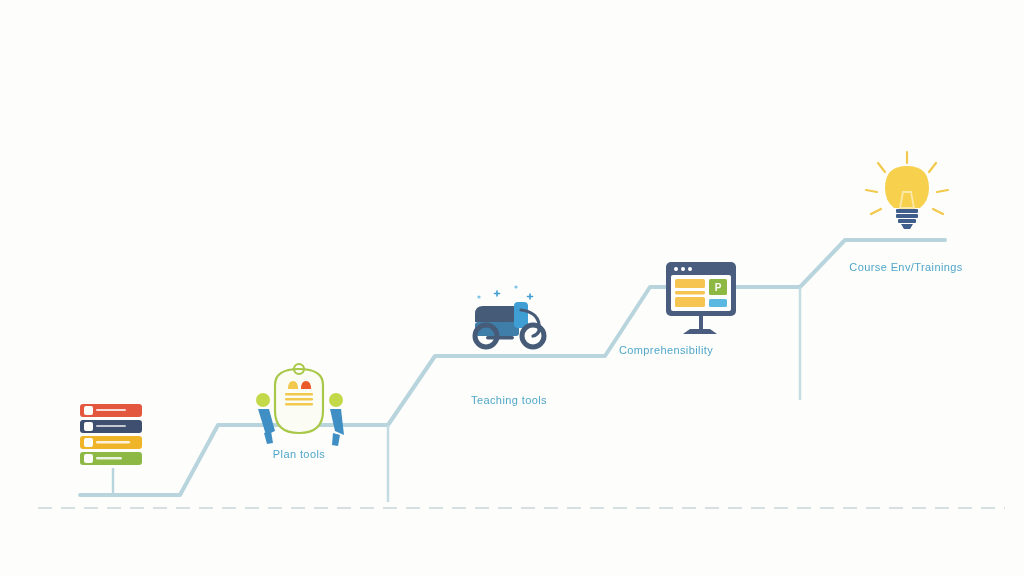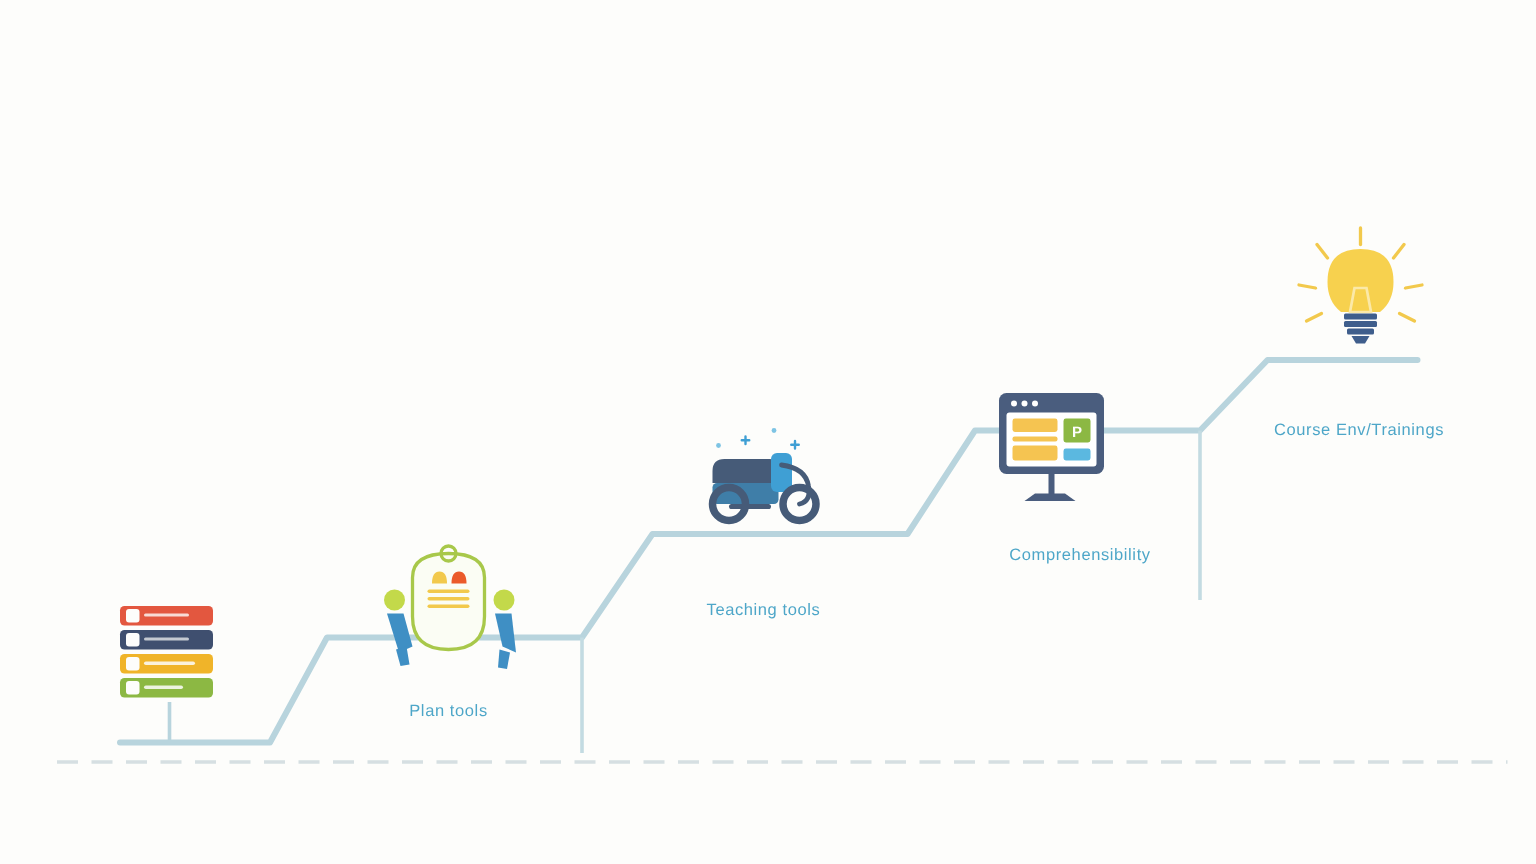--- a/index.html
+++ b/index.html
@@ -14,21 +14,20 @@
   #stage svg{position:absolute;top:0;left:0;}
   .lbl{
     position:absolute;
     color:#3f9fc4;
     font-size:11px;
     letter-spacing:.4px;
     white-space:nowrap;
     transform:translateX(-50%);
     text-align:center;
     opacity:.92;
-    margin-top:20px;
   }
 </style>
 </head>
 <body>
 
 <div id="stage">
 
   <svg width="1024" height="576" viewBox="0 0 1024 576">
 
     <line x1="38" y1="508" x2="1005" y2="508" stroke="#c9d6da" stroke-width="2.2" stroke-dasharray="14 9" opacity=".75"></line>
@@ -126,19 +125,19 @@
       <rect x="898" y="219" width="18" height="4" rx="1" fill="#3f5e8c"></rect>
       <path d="M 901,224 l 12,0 l -3,5 l -6,0 z" fill="#3f5e8c"></path>
     </g>
 
   </svg>
 
   <div class="lbl" style="left:110px;top:478px;"></div>
 
   <div class="lbl" style="left:299px;top:448px;">Plan tools</div>
 
-  <div class="lbl" style="left:509px;top:381px;text-align:center;">Teaching tools</div>
+  <div class="lbl" style="left:509px;top:394px;text-align:center;">Teaching tools</div>
 
-  <div class="lbl" style="left:720px;top:344px;">Comprehensibility</div>
+  <div class="lbl" style="left:666px;top:344px;">Comprehensibility</div>
 
   <div class="lbl" style="left:906px;top:261px;">Course Env/Trainings</div>
 
 </div>
 
 </body></html>

